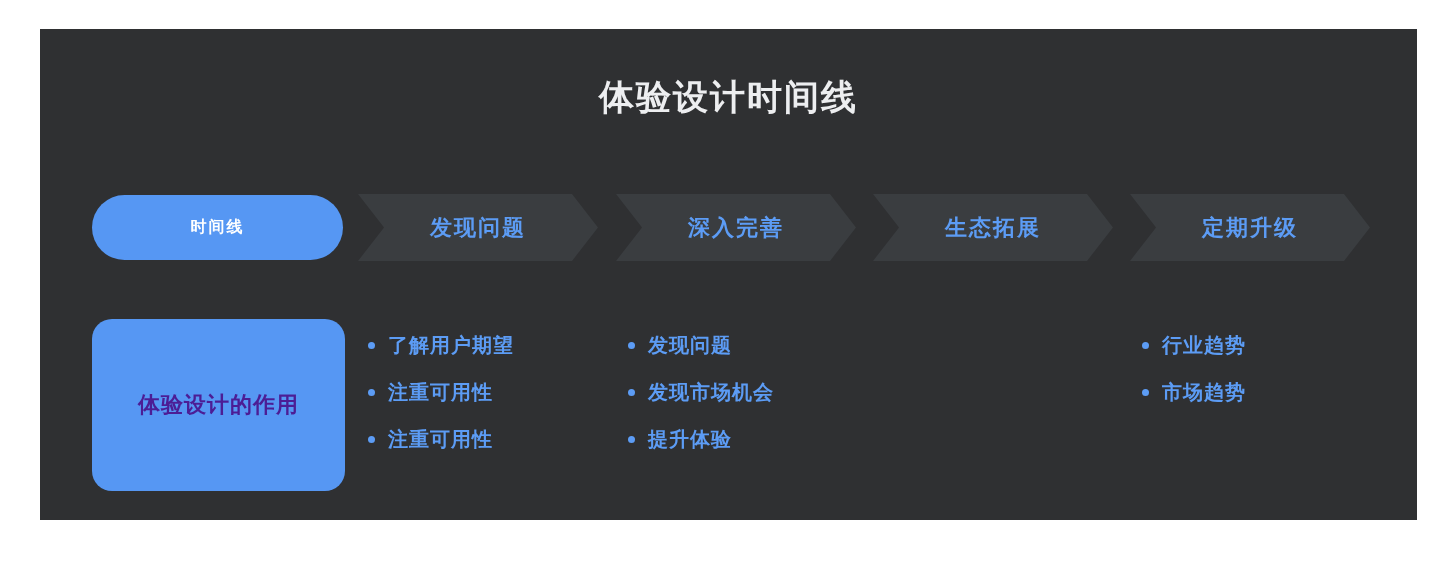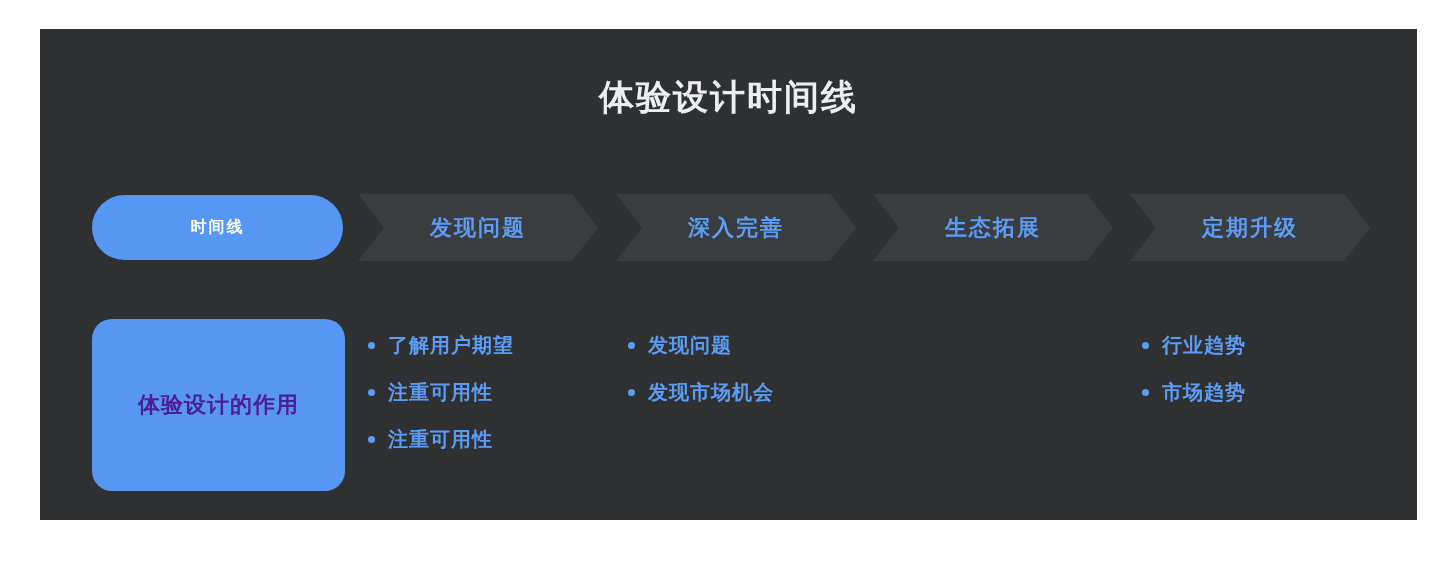--- a/index.html
+++ b/index.html
@@ -122,20 +122,24 @@
 
     <div class="bullet-col col-1">
       <div class="bullet-row">
         <span class="dot"></span>
         <span class="bullet-text">发现问题</span>
       </div>
       <div class="bullet-row">
         <span class="dot"></span>
         <span class="bullet-text">发现市场机会</span>
       </div>
+      <div class="bullet-row">
+        <span class="dot"></span>
+        <span class="bullet-text">提升体验</span>
+      </div>
     </div>
 
     <div class="bullet-col col-2">
     </div>
 
     <div class="bullet-col col-3">
       <div class="bullet-row">
         <span class="dot"></span>
         <span class="bullet-text">行业趋势</span>
       </div>

